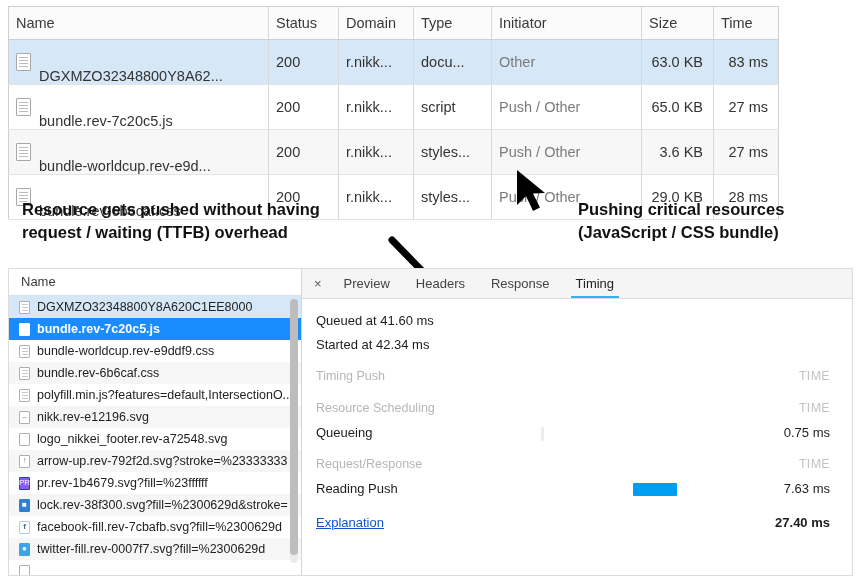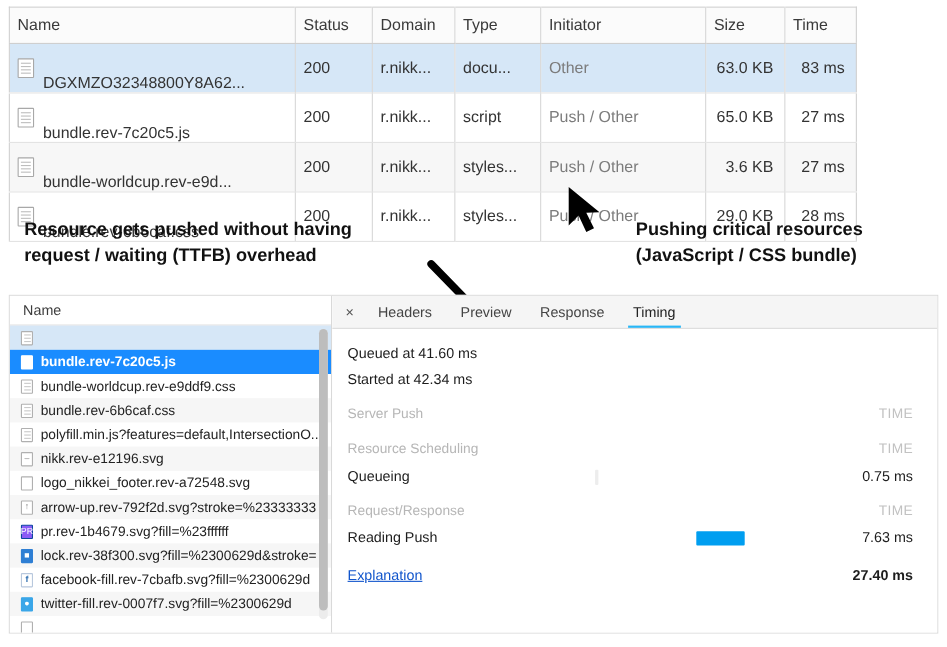--- a/index.html
+++ b/index.html
@@ -366,20 +366,21 @@
   <path d="M138 142 L113 106 L104 118 Z" fill="#000"></path>
 </svg>
 
 <div id="bottom-panel">
 
   <div id="file-list">
     <div id="file-list-head">Name</div>
 
     <div class="file-row hl">
       <span class="mini-ico lines"></span>
+      <span class="fname">DGXMZO32348800Y8A620C1EE8000</span>
     </div>
     <div class="file-row sel">
       <span class="mini-ico"></span>
       <span class="fname">bundle.rev-7c20c5.js</span>
     </div>
     <div class="file-row">
       <span class="mini-ico lines"></span>
       <span class="fname">bundle-worldcup.rev-e9ddf9.css</span>
     </div>
     <div class="file-row alt">
@@ -423,37 +424,37 @@
       <span class="fname"></span>
     </div>
 
     <div id="list-scrollbar"></div>
   </div>
 
   <div id="detail-pane">
 
     <div id="tabbar">
       <div class="tab close">×</div>
+      <div class="tab">Preview</div>
       <div class="tab">Headers</div>
-      <div class="tab">Preview</div>
       <div class="tab">Response</div>
       <div class="tab active">Timing</div>
     </div>
 
     <div id="timing-body">
 
       <div class="tline">
         <span>Queued at 41.60 ms</span>
       </div>
       <div class="tline">
         <span>Started at 42.34 ms</span>
       </div>
 
       <div class="sec-head">
-        <span>Server Push</span>
+        <span>Timing Push</span>
         <span class="time-col">TIME</span>
       </div>
 
       <div class="sec-head">
         <span>Resource Scheduling</span>
         <span class="time-col">TIME</span>
       </div>
       <div class="tline">
         <span>Queueing</span>
         <span class="bar" id="bar-queueing"></span>

